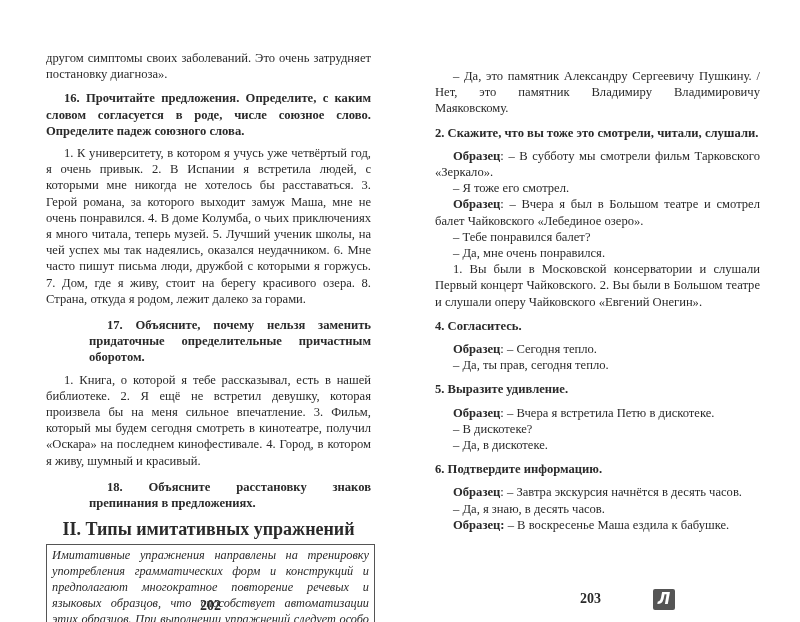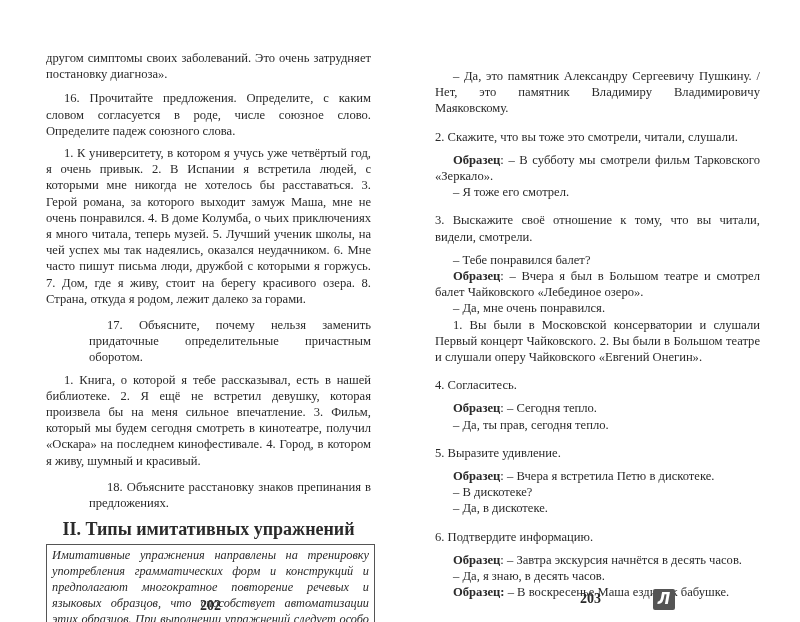--- a/index.html
+++ b/index.html
@@ -7,23 +7,23 @@
          font-family: "Liberation Serif", "DejaVu Serif", serif; color: #2a2a2a; }
   .page { position: absolute; top: 0; width: 400px; height: 482px; }
   .page.left { left: 0; }
   .page.right { left: 400px; }
   .col { position: absolute; font-size: 12.6px; line-height: 16.2px; text-align: justify; }
   .left .col { left: 46px; width: 325px; top: 50px; }
   .right .col { left: 35px; width: 325px; top: 68px; }
   p { margin: 0; }
   .ind { text-indent: 18px; }
   .b { font-weight: bold; }
-  .task { font-weight: normal; text-indent: 18px; margin-top: 8px; margin-bottom: 6px; }
+  .task { font-weight: bold; text-indent: 18px; margin-top: 8px; margin-bottom: 6px; }
   .task.tight { margin-top: 10px; margin-left: 43px; }
-  .right .task { text-indent: 0; margin-top: 12px; margin-bottom: 7px; }
+  .right .task { text-indent: 0; margin-bottom: 7px; }
   .section-title { font-weight: bold; text-align: center; margin-top: 10px; margin-bottom: 7px; font-size: 18px; }
   .box { border: 1.5px solid #555; padding: 3px 5px; font-style: italic; font-size: 12.3px; line-height: 15.8px;
          margin-right: -4px; }
   .page-num { position: absolute; font-weight: bold; font-size: 14px; margin-top: 29px; }
   .left .page-num { left: 200px; top: 569px; }
   .right .page-num { left: 180px; top: 562px; }
   .logo { position: absolute; left: 653px; top: 589px; width: 22px; height: 21px; background: #555555;
           border-radius: 2px; color: #fff; font-family: "DejaVu Sans", sans-serif; font-weight: bold;
           font-style: italic; font-size: 15px; line-height: 21px; text-align: center; }
 </style>
@@ -52,23 +52,22 @@
 </div>
 
 <div class="page right">
   <div class="col">
     <p class="ind">– Да, это памятник Александру Сергеевичу Пушкину. / Нет, это памятник Владимиру Владимировичу Маяковскому.</p>
 
     <p class="task">2. Скажите, что вы тоже это смотрели, читали, слушали.</p>
     <p class="ind"><span class="b">Образец</span><span>: – В субботу мы смотрели фильм Тарковского «Зеркало».</span></p>
     <p class="ind">– Я тоже его смотрел.</p>
 
-    <p class="task">3. Выскажите своё отношение к тому, что вы читали, видели, смотрели.</p>
+    <p class="ind"><span class="b">Образец</span><span>: – Вчера я был в Большом театре и смотрел балет Чайковского «Лебединое озеро».</span></p>
     <p class="ind">– Тебе понравился балет?</p>
-    <p class="ind"><span class="b">Образец</span><span>: – Вчера я был в Большом театре и смотрел балет Чайковского «Лебединое озеро».</span></p>
     <p class="ind">– Да, мне очень понравился.</p>
     <p class="ind">1. Вы были в Московской консерватории и слушали Первый концерт Чайковского. 2. Вы были в Большом театре и слушали оперу Чайковского «Евгений Онегин».</p>
 
     <p class="task">4. Согласитесь.</p>
     <p class="ind"><span class="b">Образец</span><span>: – Сегодня тепло.</span></p>
     <p class="ind">– Да, ты прав, сегодня тепло.</p>
 
     <p class="task">5. Выразите удивление.</p>
     <p class="ind"><span class="b">Образец</span><span>: – Вчера я встретила Петю в дискотеке.</span></p>
     <p class="ind">– В дискотеке?</p>

